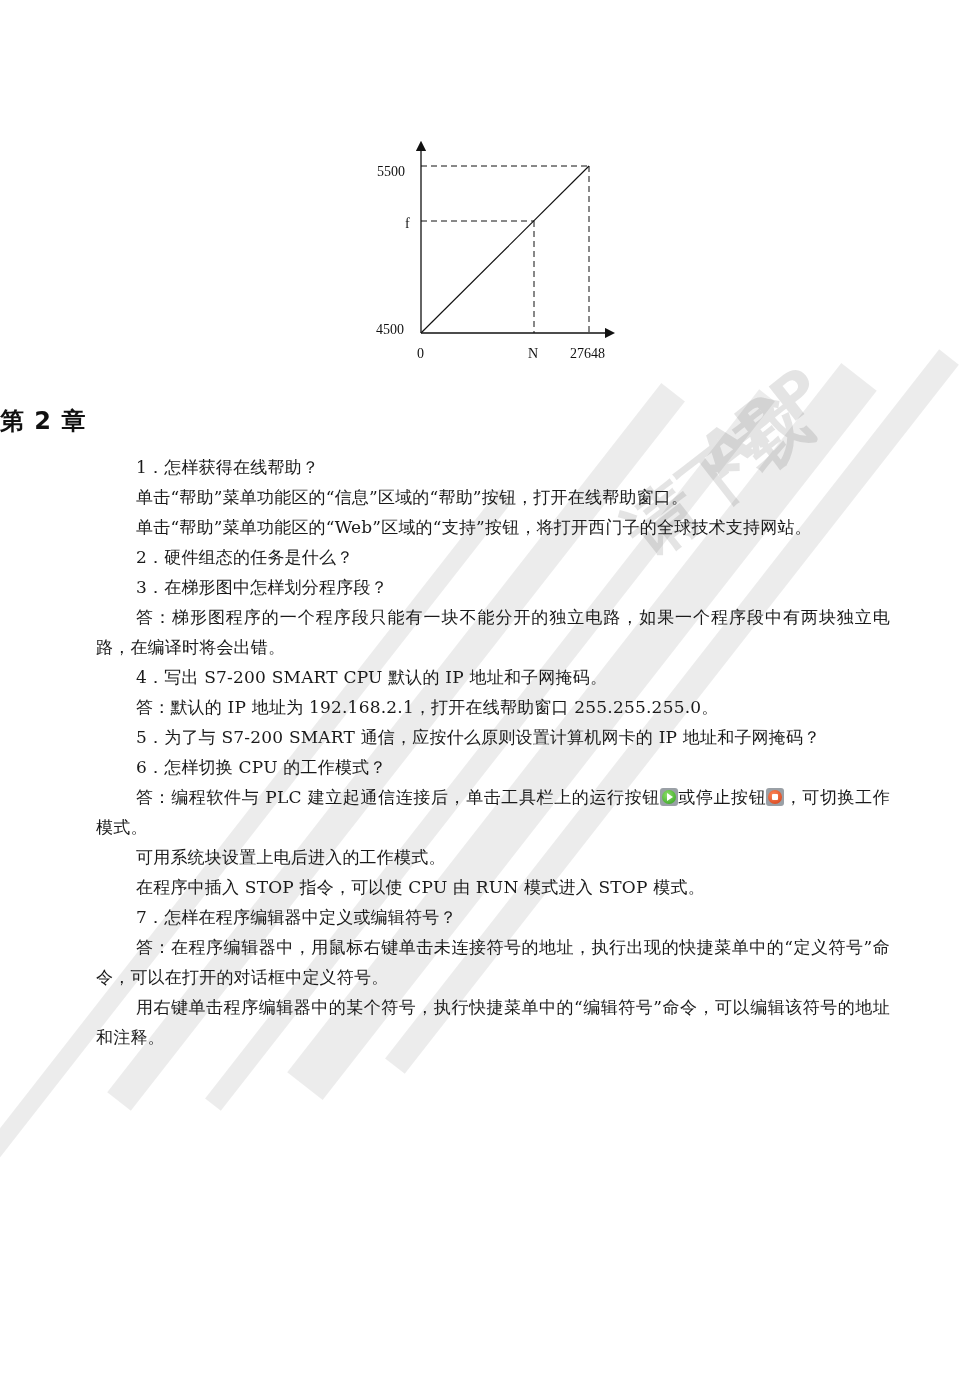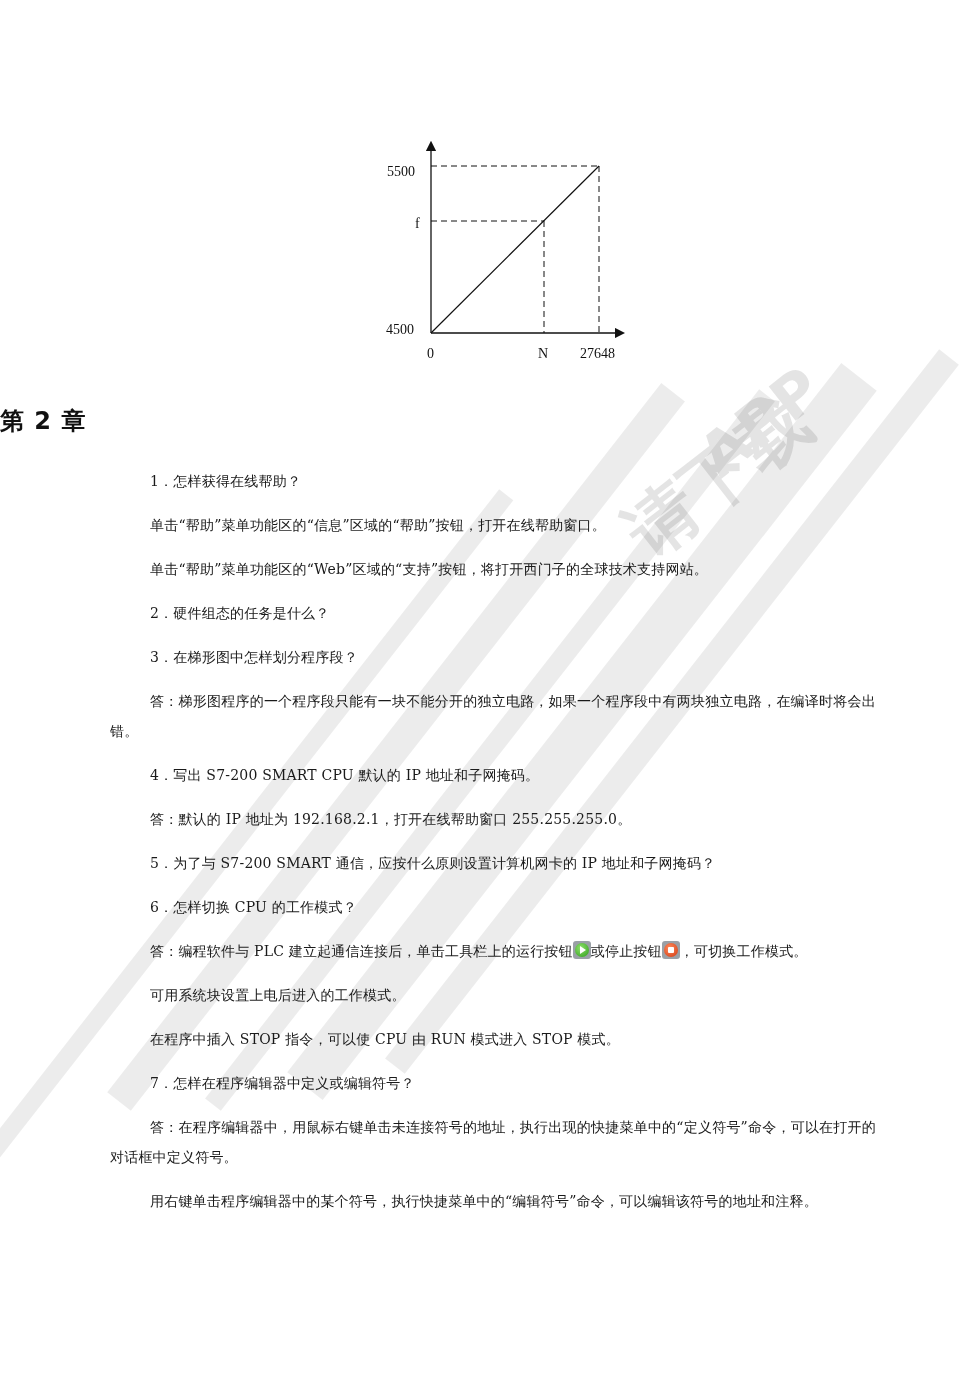--- a/index.html
+++ b/index.html
@@ -3,30 +3,30 @@
 <meta charset="utf-8">
 <style>
   html, body { margin: 0; padding: 0; }
   body {
     width: 978px; height: 1382px; background: #ffffff; position: relative; overflow: hidden;
     font-family: "DejaVu Serif", "Liberation Serif", serif; color: #1a1a1a;
   }
   .watermark {
     position: absolute; left: 0; top: 0; width: 978px; height: 1382px; pointer-events: none;
   }
-  .figure { position: absolute; left: 370px; top: 140px; width: 270px; height: 230px; }
+  .figure { position: absolute; left: 360px; top: 140px; width: 270px; height: 230px; }
   .figure svg text { font-family: "Liberation Serif", serif; font-size: 14px; fill: #111; }
   .chapter-title {
     position: absolute; left: 0; width: 978px; top: 405px; 
     font-family: "DejaVu Sans", sans-serif; font-size: 24px; font-weight: bold; color: #111;
     letter-spacing: 1px;
   }
   .content { position: absolute; left: 96px; top: 452px; width: 794px; }
   .para {
-    font-size: 14px; line-height: 30px; text-indent: 40px; margin: 14px;
+    font-size: 17px; line-height: 30px; text-indent: 40px; margin: 0;
     text-align: justify; letter-spacing: 0.2px;
   }
   .icon-btn {
     display: inline-block; width: 18px; height: 18px; vertical-align: -3px;
     border-radius: 3px; background: #9aa0a6; position: relative; text-indent: 0;
   }
   .icon-btn .dot {
     position: absolute; left: 2px; top: 2px; width: 14px; height: 14px; border-radius: 50%;
   }
   .run .dot { background: radial-gradient(circle at 40% 35%, #8ee06a, #2e9e1c); }

